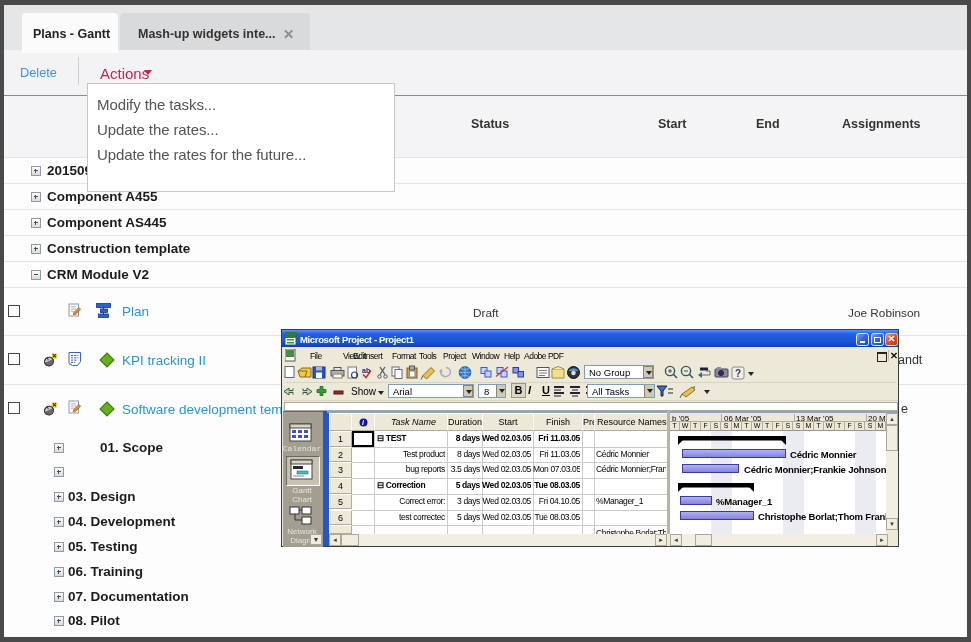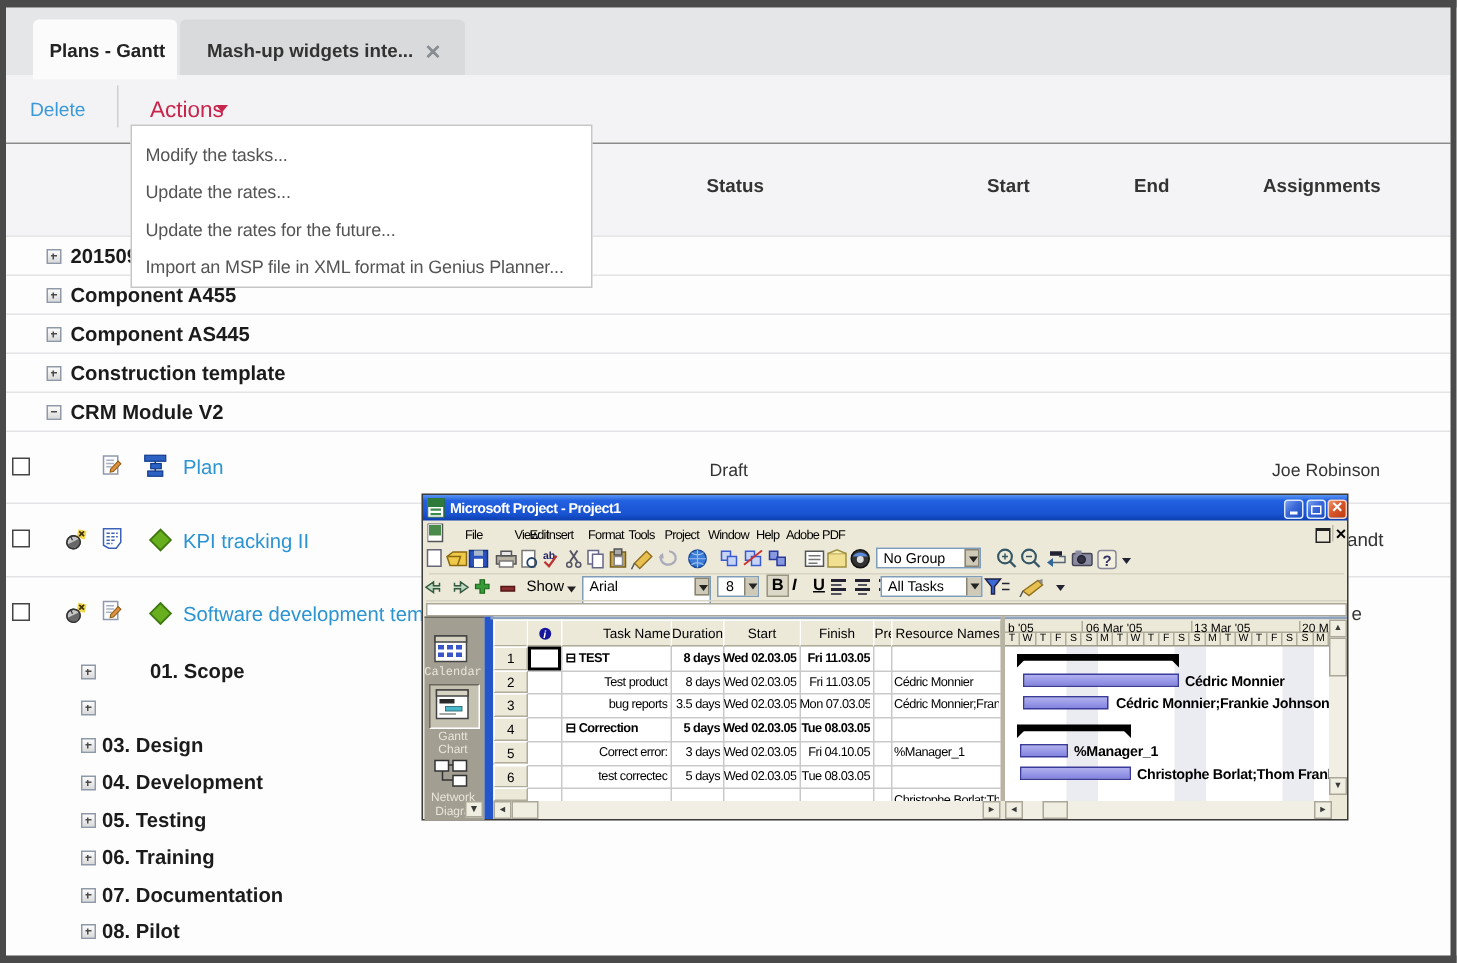--- a/index.html
+++ b/index.html
@@ -3,21 +3,21 @@
 <meta charset="utf-8">
 <style>
 html,body{margin:0;padding:0;}
 body{font-family:"Liberation Sans",sans-serif;width:971px;height:642px;overflow:hidden;background:#fff;}
 .abs{position:absolute;}
 #page{position:relative;width:971px;height:642px;background:#fdfdfe;overflow:hidden;}
 .bold{font-weight:bold;}
 .treetxt{font-weight:bold;font-size:13.5px;color:#1b1b1b;}
 .link{color:#2b94d1;font-size:13.5px;}
 .hdrlbl{font-weight:bold;font-size:12.5px;color:#333;}
-.ddi{font-size:12px;color:#545454;letter-spacing:-0.1px;}
+.ddi{font-size:15px;color:#545454;letter-spacing:-0.1px;}
 .plus{width:7.5px;height:7.5px;border:1px solid #9099a8;background:linear-gradient(180deg,#fcfcfc,#dadada);}
 .plus:before{content:"";position:absolute;left:1.5px;top:3.2px;width:4.5px;height:1.1px;background:#4a4a4a;}
 .plus.p:after{content:"";position:absolute;left:3.2px;top:1.5px;width:1.1px;height:4.5px;background:#4a4a4a;}
 .cb{width:9.5px;height:9.5px;border:1.8px solid #454545;background:#fff;}
 .rowline{height:1px;background:#e4e4e6;left:4px;width:963px;}
 .mt{position:absolute;font-size:8.5px;color:#000;letter-spacing:-0.5px;}
 .th{position:absolute;background:#ece9d8;border-right:1px solid #b0ac9c;border-bottom:1px solid #b0ac9c;border-top:1px solid #fff;border-left:1px solid #fff;box-sizing:border-box;font-size:9px;color:#000;text-align:center;overflow:hidden;white-space:nowrap;}
 .tcell{position:absolute;font-size:8.5px;letter-spacing:-0.35px;color:#000;height:15.7px;line-height:15.7px;overflow:hidden;white-space:nowrap;box-sizing:border-box;}
 .vgl{position:absolute;width:1px;background:#c9c9c9;}
 .hgl{position:absolute;height:1px;background:#c9c9c9;}
@@ -154,21 +154,20 @@
     <div class="abs treetxt" style="left:68px;top:564px;">06. Training</div>
   <div class="abs plus p" style="left:54px;top:592px;"></div>
     <div class="abs treetxt" style="left:68px;top:589px;">07. Documentation</div>
   <div class="abs plus p" style="left:54px;top:616px;"></div>
     <div class="abs treetxt" style="left:68px;top:613px;">08. Pilot</div>
 
   <div class="abs" style="left:87px;top:83px;width:306px;height:107px;background:#fff;border:1px solid #c6c6c6;z-index:6;"></div>
   <div class="abs ddi" style="left:97px;top:96px;z-index:7;">Modify the tasks...</div>
   <div class="abs ddi" style="left:97px;top:121px;z-index:7;">Update the rates...</div>
   <div class="abs ddi" style="left:97px;top:146px;z-index:7;">Update the rates for the future...</div>
-  <div class="abs ddi" style="left:97px;top:171px;z-index:7;">Import an MSP file in XML format in Genius Planner...</div>
 
   <div id="msp" class="abs" style="left:281px;top:329px;width:618px;height:218px;z-index:10;background:#ece9d8;border:1px solid #3c3c3c;box-sizing:border-box;">
 
     <div class="abs" style="left:0;top:0;width:616px;height:17px;background:linear-gradient(180deg,#5896f6 0%,#2261e0 22%,#1853d2 75%,#0d3fae 100%);"></div>
     <svg class="abs" style="left:3px;top:2px;" width="13" height="13">
         <rect x="0" y="0" width="11" height="13" fill="#fff" stroke="#2a6a2a"></rect>
         <rect x="0" y="0" width="11" height="6" fill="#2d7a3a"></rect>
         <rect x="2" y="7" width="7" height="1.5" fill="#3a8a4a"></rect>
         <rect x="2" y="10" width="7" height="1.5" fill="#3a8a4a"></rect>
       </svg>
@@ -273,21 +272,21 @@
     <div class="abs" style="left:4px;top:52px;width:610px;height:1px;background:#d8d4c4;"></div>
 
     <svg class="abs" style="left:0;top:54px;" width="66" height="15">
       <path d="M11 4.5 v2 h-4 v-2.5 l-5 3.5 l5 3.5 v-2.5 h4 v2" fill="#bcd8c0" stroke="#355a40" stroke-width="1"></path>
       <path d="M21 4.5 v2 h4 v-2.5 l5 3.5 l-5 3.5 v-2.5 h-4 v2" fill="#bcd8c0" stroke="#355a40" stroke-width="1"></path>
       <path d="M41 4 v3 h3 v3 h-3 v3 h-3 v-3 h-3 v-3 h3 v-3 Z" fill="#3a9a3a" stroke="#1a6a1a" stroke-width="0.8" transform="translate(0,-1.5)"></path>
       <rect x="52" y="7" width="9" height="3" fill="#883030" stroke="#551515"></rect>
     </svg>
     <div class="abs" style="left:69px;top:56px;font-size:10px;color:#000;">Show</div>
     <div class="abs" style="left:96px;top:61px;width:0;height:0;border-left:3.5px solid transparent;border-right:3.5px solid transparent;border-top:4px solid #222;"></div>
-    <div class="abs" style="left:106px;top:54px;width:86px;height:26px;background:#fff;border:1px solid #7f9db9;box-sizing:border-box;font-size:9.5px;color:#000;padding:1px 0 0 4px;">Arial</div>
+    <div class="abs" style="left:106px;top:54px;width:86px;height:14px;background:#fff;border:1px solid #7f9db9;box-sizing:border-box;font-size:9.5px;color:#000;padding:1px 0 0 4px;">Arial</div>
     <div class="abs" style="left:181px;top:55px;width:10px;height:12px;background:#cfcab8;border:1px solid #8a8573;box-sizing:border-box;">
         <div style="position:absolute;left:2px;top:4px;width:0;height:0;border-left:3px solid transparent;border-right:3px solid transparent;border-top:4px solid #222;"></div>
       </div>
     <div class="abs" style="left:196px;top:54px;width:28px;height:14px;background:#fff;border:1px solid #7f9db9;box-sizing:border-box;font-size:9.5px;color:#000;padding:1px 0 0 5px;">8</div>
     <div class="abs" style="left:214px;top:55px;width:9px;height:12px;background:#cfcab8;border-left:1px solid #8a8573;box-sizing:border-box;">
         <div style="position:absolute;left:1.5px;top:4px;width:0;height:0;border-left:3px solid transparent;border-right:3px solid transparent;border-top:4px solid #222;"></div>
       </div>
     <div class="abs" style="left:229px;top:53px;width:15px;height:15px;border:1px solid #9a9682;background:#dcd8c8;box-sizing:border-box;text-align:center;font-size:11px;font-weight:bold;color:#000;line-height:13px;">B</div>
     <div class="abs" style="left:246px;top:54px;font-size:11px;font-style:italic;font-weight:bold;color:#000;">I</div>
     <div class="abs" style="left:260px;top:54px;font-size:11px;font-weight:bold;text-decoration:underline;color:#000;">U</div>
@@ -366,21 +365,21 @@
     <div class="abs" style="left:41px;top:81px;width:6px;height:135px;background:#2456c9;"></div>
 
     <div class="abs" style="left:47px;top:81px;width:557px;height:123px;background:#fff;"></div>
     <div class="abs" style="left:45px;top:81px;width:571px;height:1.5px;background:#8fa3bd;"></div>
 
     <div class="th" style="left:47px;top:83px;width:23px;height:18px;"></div>
     <div class="th" style="left:69px;top:83px;width:24px;height:18px;"><svg width="9" height="9" style="margin-top:4px;">
           <circle cx="4.5" cy="4.5" r="4" fill="#16169a"></circle>
           <text x="3.1" y="7.2" font-size="7" font-weight="bold" fill="#fff" font-style="italic">i</text>
         </svg></div>
-    <div class="th" style="left:92px;top:83px;width:74px;height:18px;line-height:17px;text-align:right;padding-left:5px;">Task Name</div>
+    <div class="th" style="left:92px;top:83px;width:74px;height:18px;line-height:17px;text-align:center;padding-left:5px;font-style:italic;">Task Name</div>
     <div class="th" style="left:165px;top:83px;width:36px;height:18px;line-height:17px;">Duration</div>
     <div class="th" style="left:200px;top:83px;width:52px;height:18px;line-height:17px;">Start</div>
     <div class="th" style="left:251px;top:83px;width:50px;height:18px;line-height:17px;">Finish</div>
     <div class="th" style="left:300px;top:83px;width:13px;height:18px;line-height:17px;">Pre</div>
     <div class="th" style="left:312px;top:83px;width:74px;height:18px;line-height:17px;text-align:left;padding-left:2px;">Resource Names</div>
 
     <div class="th" style="left:47px;top:101px;width:23px;height:15.7px;line-height:15px;">1</div>
     <div class="th" style="left:47px;top:116.7px;width:23px;height:15.7px;line-height:15px;">2</div>
     <div class="th" style="left:47px;top:132.4px;width:23px;height:15.7px;line-height:15px;">3</div>
     <div class="th" style="left:47px;top:148.1px;width:23px;height:15.7px;line-height:15px;">4</div>

